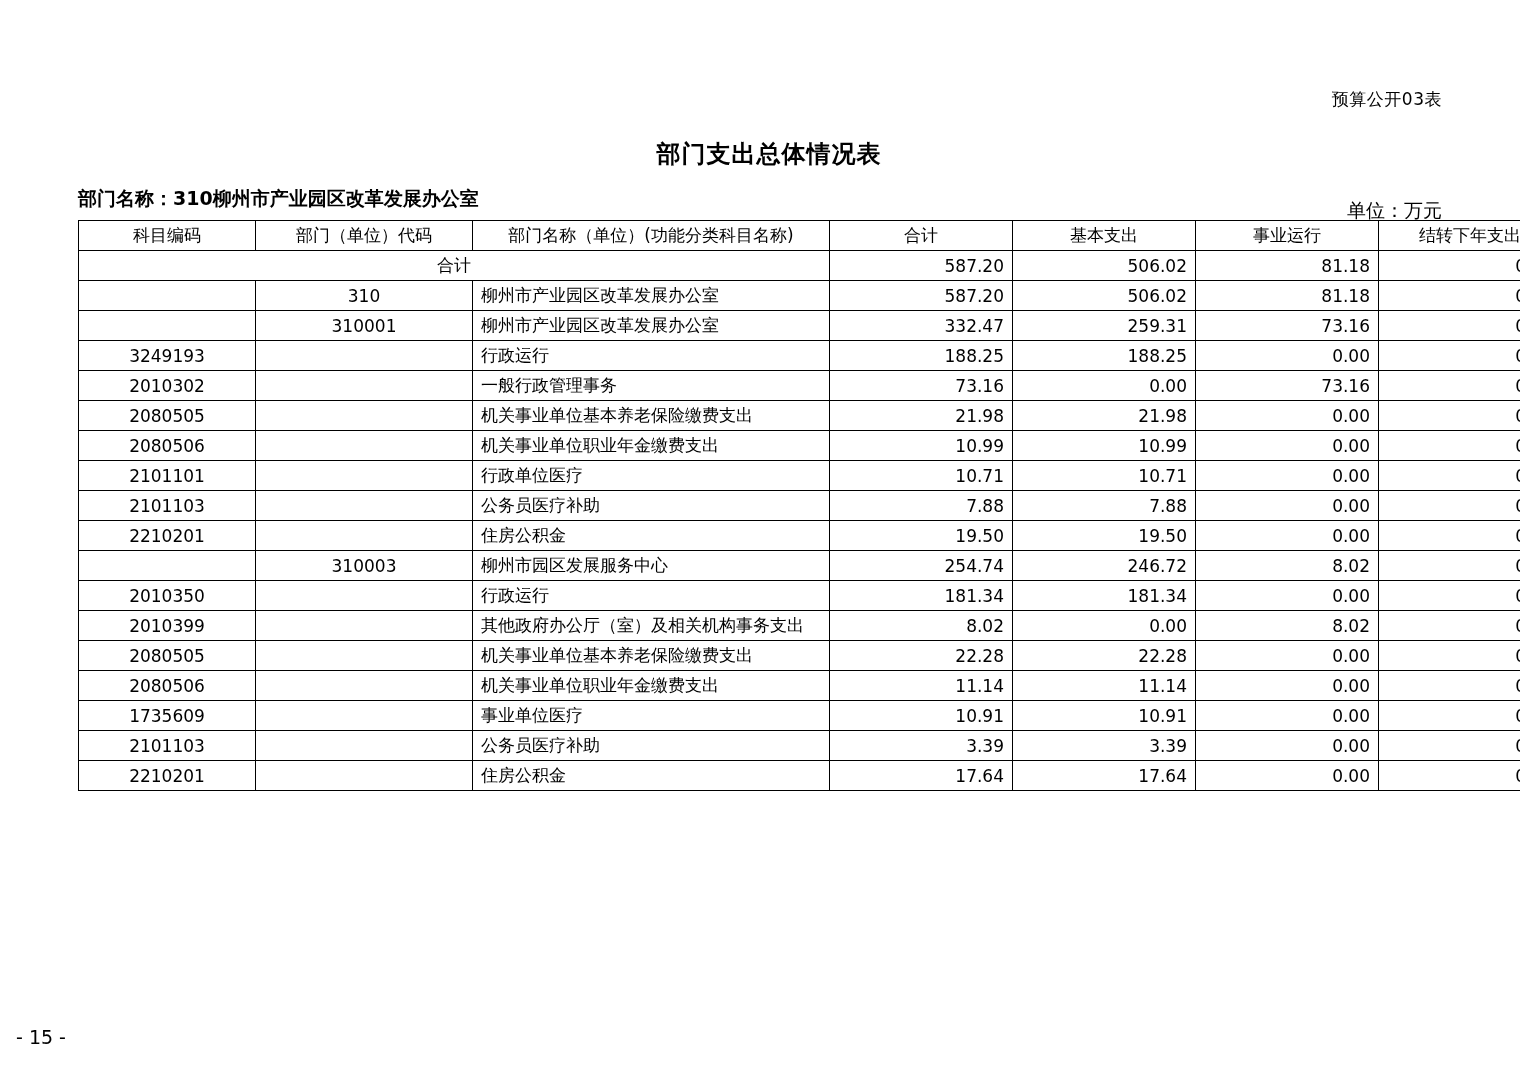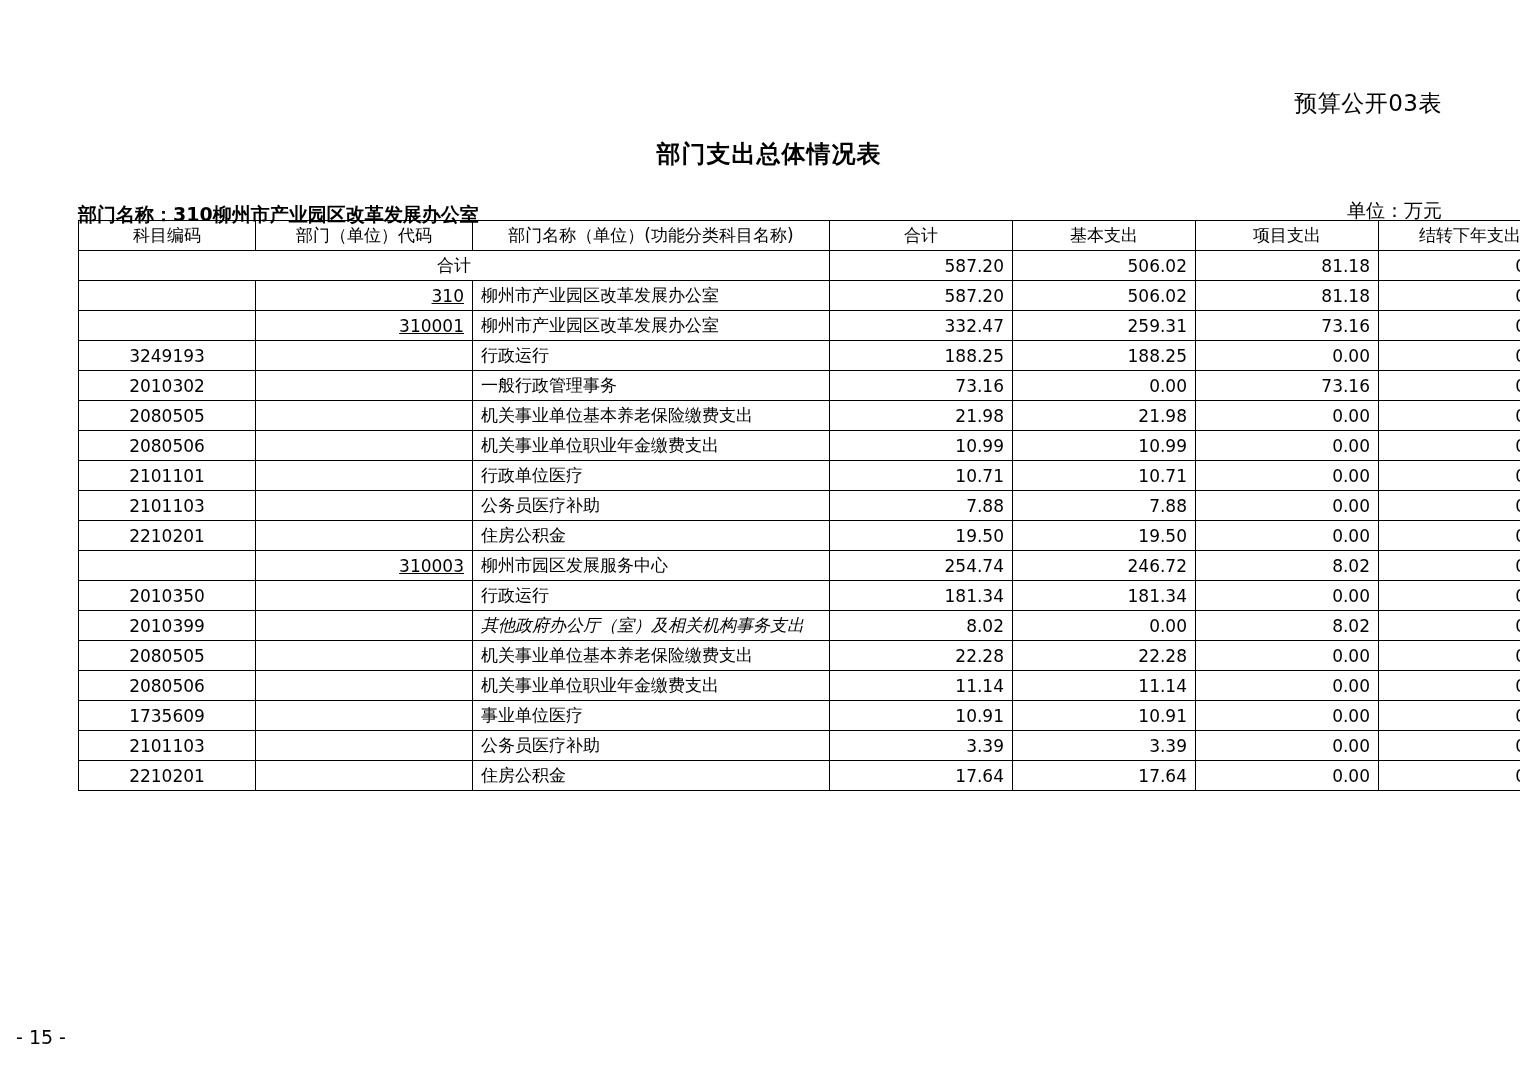--- a/index.html
+++ b/index.html
@@ -18,21 +18,21 @@
   .page {
     position: relative;
     width: 1520px;
     height: 1074px;
     box-sizing: border-box;
   }
   .form-code {
     position: absolute;
     top: 88px;
     right: 78px;
-    font-size: 23px;
+    font-size: 17px;
     font-family: "DejaVu Sans", "Liberation Sans", sans-serif;
     letter-spacing: 0.5px;
   }
   .doc-title {
     position: absolute;
     top: 138px;
     left: 0;
     width: 100%;
     text-align: center;
     font-size: 24px;
@@ -44,21 +44,21 @@
   .meta-row {
     position: absolute;
     top: 186px;
     left: 78px;
     right: 78px;
     height: 26px;
   }
   .dept-name {
     position: absolute;
     left: 0;
-    top: 16px;
+    top: 0;
     font-size: 19px;
     font-weight: bold;
     font-family: "DejaVu Sans", "Liberation Sans", sans-serif;
     white-space: nowrap;
   }
   .dept-name .label { font-weight: bold; }
   .dept-name .value { font-weight: bold; }
   .unit {
     position: absolute;
     right: 0;
@@ -83,37 +83,36 @@
     font-weight: normal;
     font-size: 17px;
     font-family: "DejaVu Sans", "Liberation Sans", sans-serif;
     vertical-align: middle;
     overflow: hidden;
   }
   table.budget th {
     text-align: center;
   }
   td.c-code { text-align: center; width: 160px; }
-  td.c-unit { text-align: right; width: 200px; padding-left: 22px; text-decoration: underline; }
+  td.c-unit { text-align: center; width: 200px; padding-left: 22px; }
   td.c-name { text-align: left; width: 340px; padding-left: 10px; }
   td.num { text-align: right; width: 166px; padding-right: 14px;
            font-family: "DejaVu Sans Mono", "Liberation Mono", monospace; font-size: 16px; }
   th.c-code { width: 160px; }
   th.c-unit { width: 200px; margin-top: 31px; }
   th.c-name { width: 340px; }
   th.num { width: 166px; }
   td.total-label {
     text-align: center;
   }
   td.wrap2 {
     height: 56px;
     line-height: 25px;
     white-space: normal;
     text-align: left;
-    font-style: italic;
   }
   .page-number {
     position: absolute;
     bottom: 26px;
     left: 16px;
     width: 100%;
     text-align: left;
     font-size: 19px;
     font-family: "DejaVu Sans", "Liberation Sans", sans-serif;
     margin-top: 40px;
@@ -136,21 +135,21 @@
   </div>
 
   <table class="budget">
     <thead>
       <tr>
         <th class="c-code">科目编码</th>
         <th class="c-unit">部门（单位）代码</th>
         <th class="c-name">部门名称（单位）(功能分类科目名称)</th>
         <th class="num">合计</th>
         <th class="num">基本支出</th>
-        <th class="num">项目支出</th>
+        <th class="num">事业运行</th>
         <th class="num">结转下年支出</th>
       </tr>
     </thead>
     <tbody id="table-body">
         <tr>
           <td class="c-name total-label" colspan="3">合计</td>
           <td class="num">587.20</td>
           <td class="num">506.02</td>
           <td class="num">81.18</td>
           <td class="num">0.00</td>

